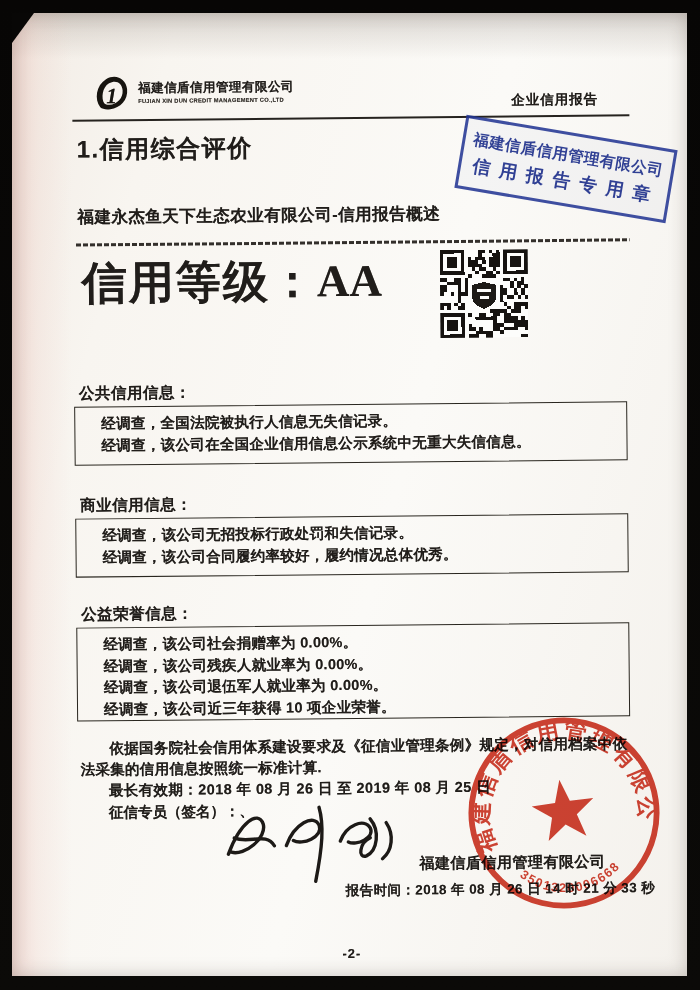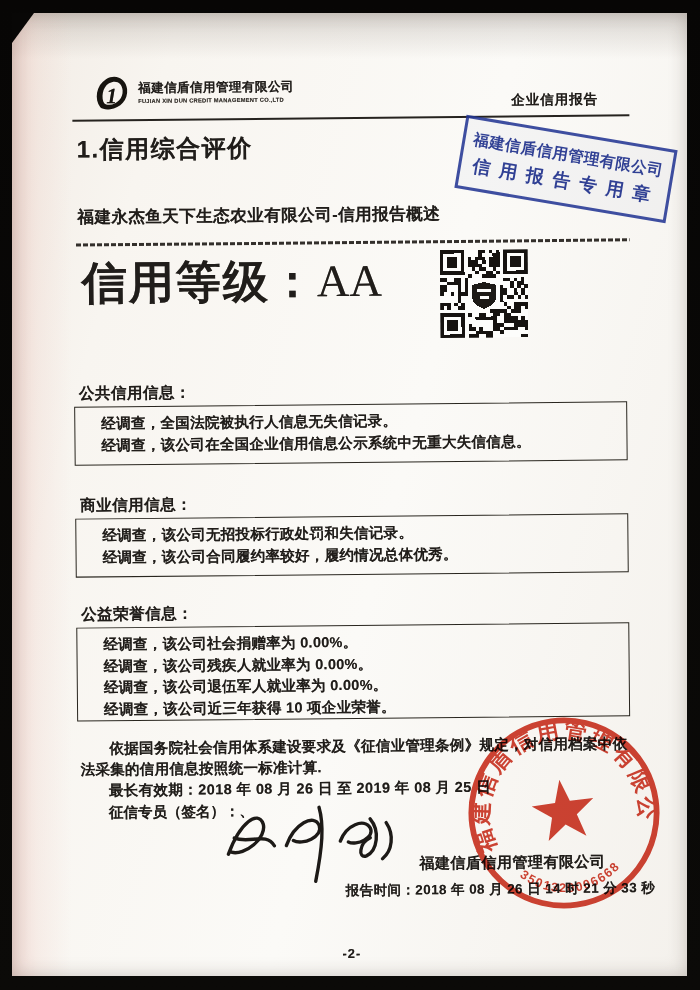--- a/index.html
+++ b/index.html
@@ -20,21 +20,21 @@
   .logo-en{font-size:5.8px;font-weight:700;color:#3a3631;letter-spacing:.2px;margin-top:2px;}
   .doc-type{position:absolute;left:470px;top:80px;width:120px;text-align:right;font-size:13.5px;font-weight:700;letter-spacing:1px;}
   .header-rule{position:absolute;left:64px;top:104px;width:557px;height:2px;background:#26231f;}
   
   .page-title{position:absolute;left:68px;top:118px;font-size:24px;font-weight:900;letter-spacing:1.5px;}
   .subtitle{position:absolute;left:68px;top:191px;font-size:16.5px;font-weight:800;letter-spacing:.5px;}
   .dashes{position:absolute;left:66px;top:228px;width:554px;height:3px;
     background:repeating-linear-gradient(90deg,#332f2b 0 5px,rgba(0,0,0,0) 5px 7px);}
   
   .rating{position:absolute;left:72px;top:238px;font-size:45px;font-weight:900;letter-spacing:2px;}
-  .rating .val{font-family:"Liberation Serif",serif;font-weight:400;letter-spacing:0;margin-top:44px;}
+  .rating .val{font-family:"Liberation Serif",serif;font-weight:700;letter-spacing:0;margin-top:44px;}
   .qr{position:absolute;left:430px;top:238px;width:88px;height:88px;}
   
   .sec-label{position:absolute;font-size:15.5px;font-weight:800;letter-spacing:.5px;}
   .info-box{position:absolute;left:63px;width:553px;border:1.6px solid #29261f;box-sizing:border-box;padding:6px 10px 0 26px;}
   .info-box div{font-size:14.5px;font-weight:700;line-height:21.5px;letter-spacing:.3px;}
   
   .para{position:absolute;left:66px;top:723px;width:558px;font-size:14.5px;font-weight:700;line-height:21px;text-indent:2em;letter-spacing:.3px;}
   .validity{position:absolute;left:94px;top:766px;font-size:14.5px;font-weight:800;letter-spacing:.4px;}
   .specialist{position:absolute;left:94px;top:788px;font-size:14.5px;font-weight:800;}
   .signature{position:absolute;left:203px;top:780px;}

